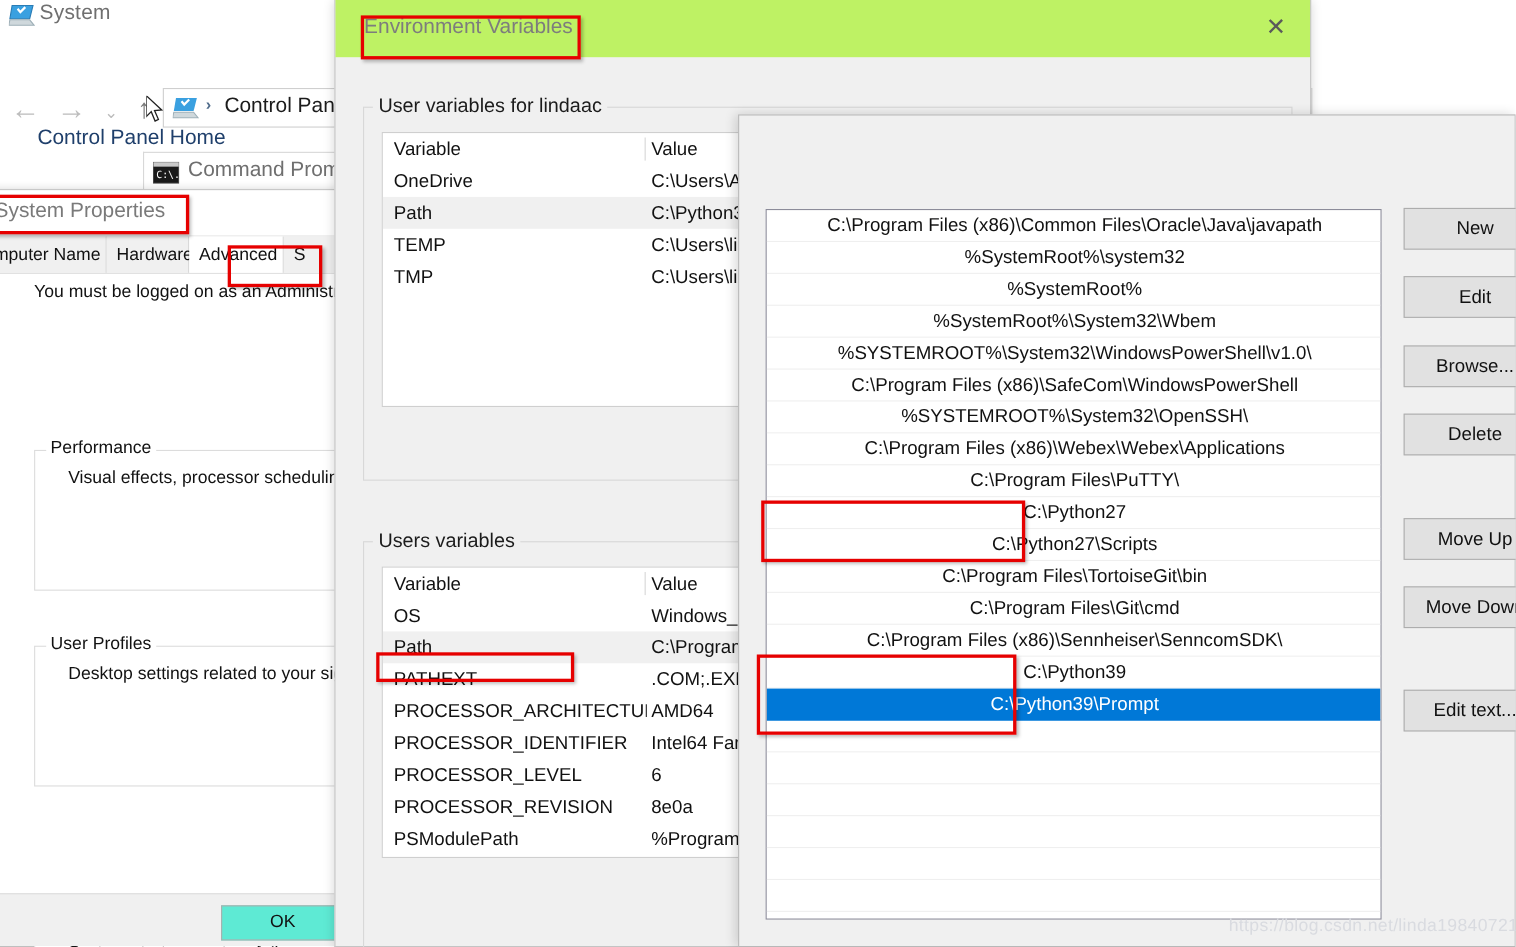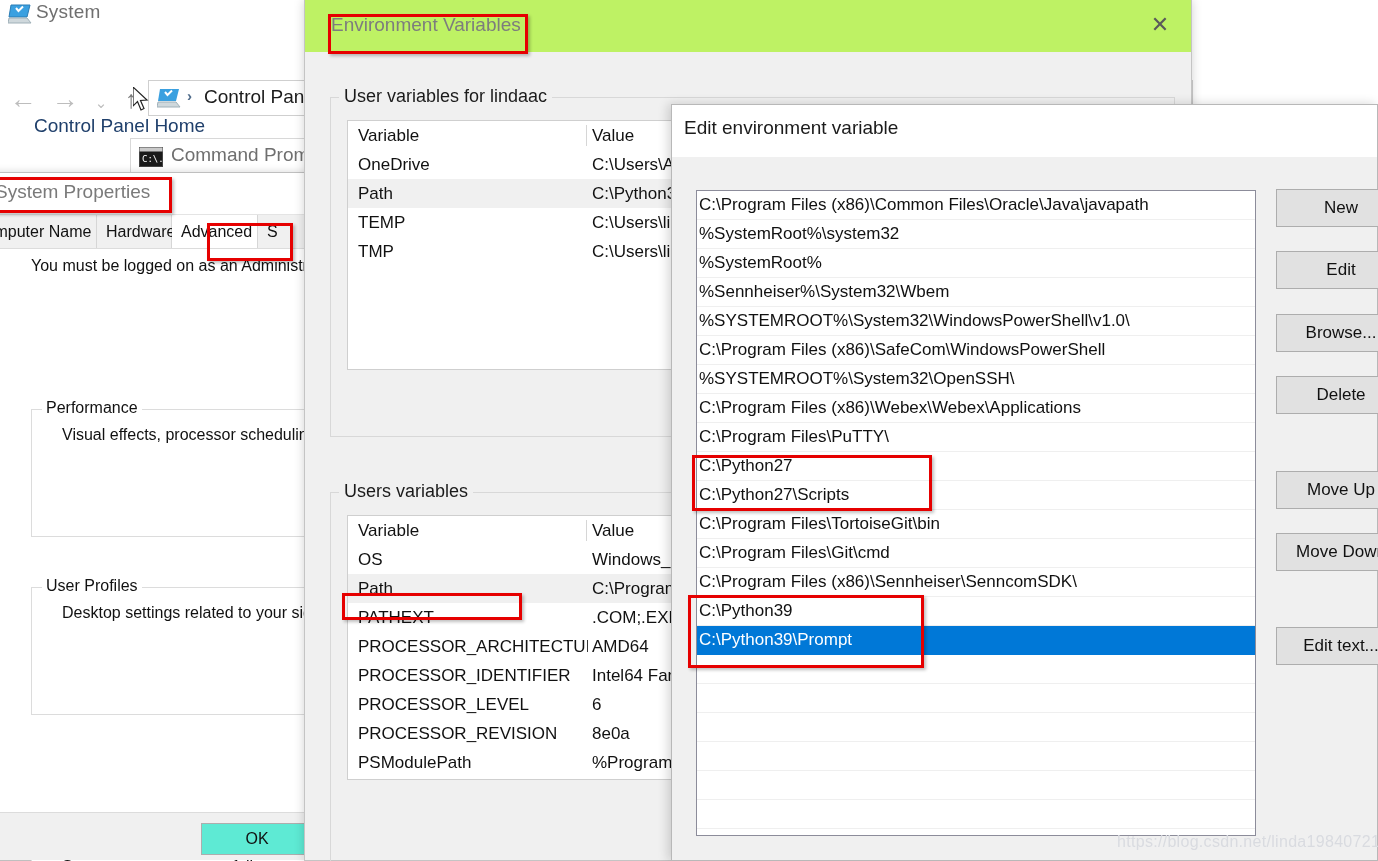--- a/index.html
+++ b/index.html
@@ -204,20 +204,21 @@
   #editenv-listbox {
     position: absolute; left: 24px; top: 85px; width: 560px; height: 646px;
     background: #ffffff; border: 1px solid #8c8c9a;
     overflow: hidden;
   }
   .path-row {
     position: relative; height: 29px; line-height: 28px;
     font-size: 17px; color: #111; padding-left: 2px;
     border-bottom: 1px solid #efefef;
     white-space: nowrap;
+    text-align: center;
   }
   .path-row.selected { background: #0078d7; color: #ffffff; border-bottom-color:#0078d7; }
   .path-row.empty { color: transparent; }
 
   #editenv-buttons {
     position: absolute; left: 604px; top: 84px; width: 140px;
   }
   .ee-btn {
     position: absolute; left: 0; width: 130px; height: 38px;
     background: #e1e1e1; border: 1px solid #adadad;
@@ -401,29 +402,26 @@
             <div class="ev-cell-var">PSModulePath</div>
             <div class="ev-cell-val">%Program</div>
           </div>
         </div>
       </div>
 
     </div>
   </div>
 
   <div id="editenv-window">
-    <div id="editenv-titlebar">
-      <div id="editenv-title">Edit environment variable</div>
-    </div>
 
     <div id="editenv-listbox">
       <div class="path-row">C:\Program Files (x86)\Common Files\Oracle\Java\javapath</div>
       <div class="path-row">%SystemRoot%\system32</div>
       <div class="path-row">%SystemRoot%</div>
-      <div class="path-row">%Sennheiser%\System32\Wbem</div>
+      <div class="path-row">%SystemRoot%\System32\Wbem</div>
       <div class="path-row">%SYSTEMROOT%\System32\WindowsPowerShell\v1.0\</div>
       <div class="path-row">C:\Program Files (x86)\SafeCom\WindowsPowerShell</div>
       <div class="path-row">%SYSTEMROOT%\System32\OpenSSH\</div>
       <div class="path-row">C:\Program Files (x86)\Webex\Webex\Applications</div>
       <div class="path-row">C:\Program Files\PuTTY\</div>
       <div class="path-row">C:\Python27</div>
       <div class="path-row">C:\Python27\Scripts</div>
       <div class="path-row">C:\Program Files\TortoiseGit\bin</div>
       <div class="path-row">C:\Program Files\Git\cmd</div>
       <div class="path-row">C:\Program Files (x86)\Sennheiser\SenncomSDK\</div>

